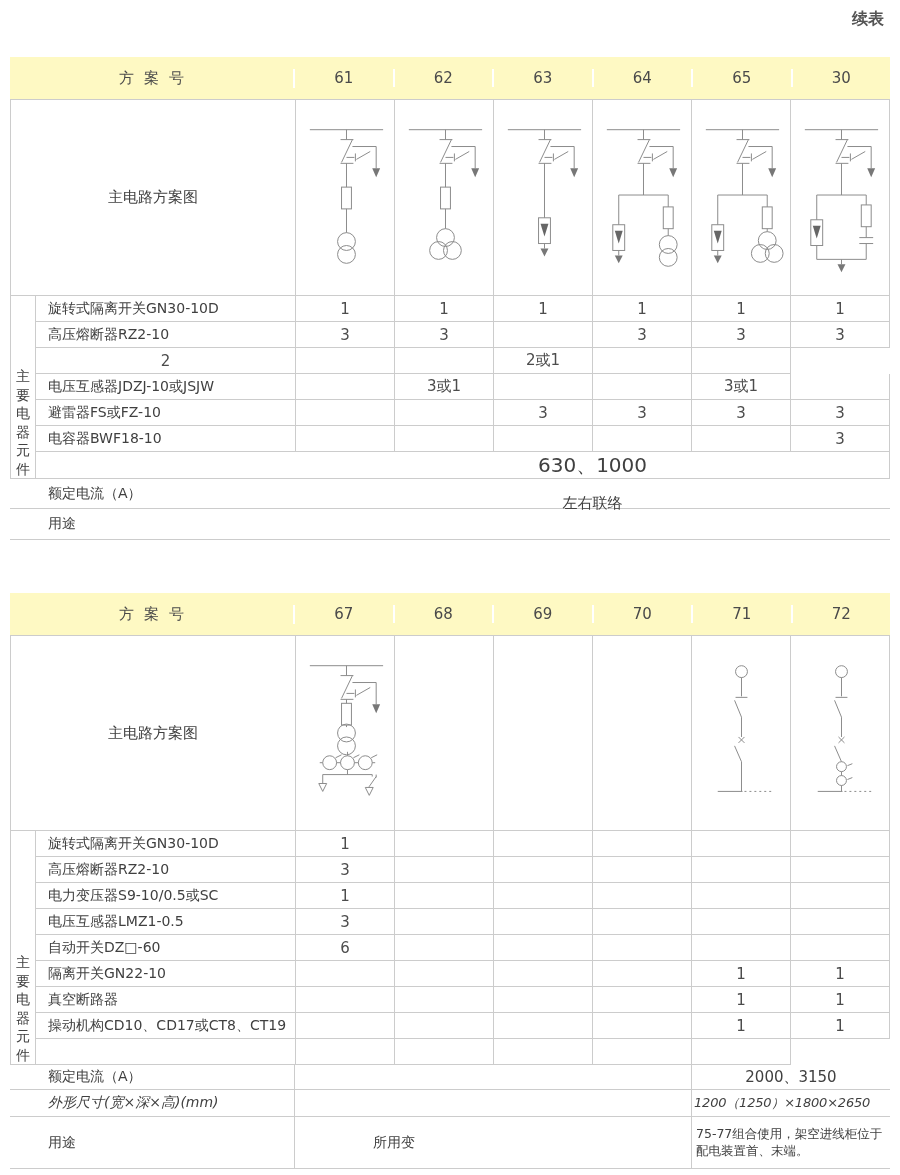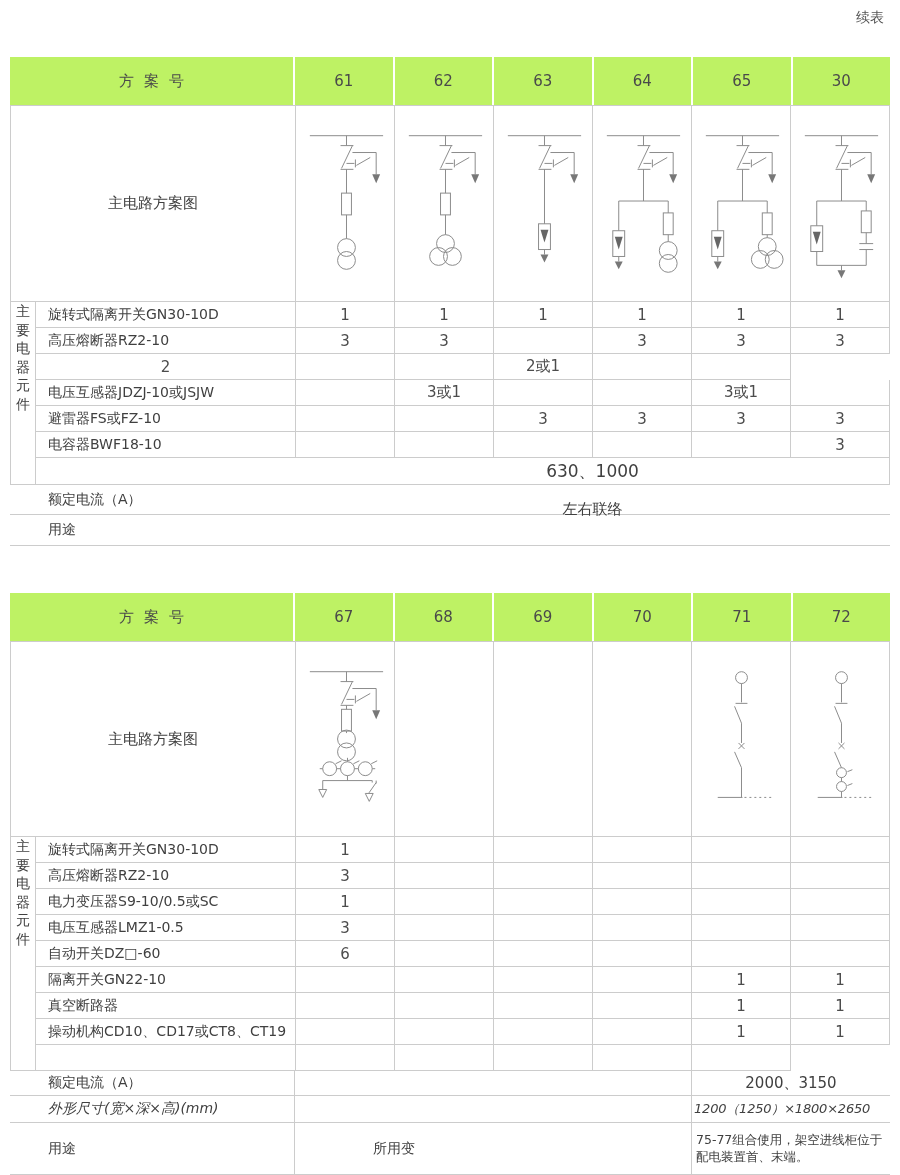--- a/index.html
+++ b/index.html
@@ -2,46 +2,46 @@
 <html><head>
 <meta charset="utf-8">
 <style>
   html,body{margin:0;padding:0;}
   body{
     width:900px;height:1175px;background:#fff;position:relative;
     font-family:"DejaVu Sans","Liberation Sans",sans-serif;
     color:#404040;-webkit-font-smoothing:antialiased;
   }
   *{box-sizing:border-box;}
-  .continued{position:absolute;top:9px;right:16px;font-size:14px;color:#555;}
+  .continued{position:absolute;top:9px;right:16px;font-size:16px;color:#555;font-weight:bold;}
   .tbl{position:absolute;left:10px;width:880px;}
   #tbl1{top:57px;}
   #tbl2{top:593px;}
   
-  .hdr{display:flex;height:48px;background:#bef264;}
+  .hdr{display:flex;height:42px;background:#fef9c3;align-items:center;}
   .hdr .hcell{border-right:2px solid #fff;display:flex;align-items:center;justify-content:center;
     font-size:15px;color:#4a4a4a;}
   .hdr .hlabel{width:285px;letter-spacing:10px;padding-left:10px;}
   .hdr .hnum{flex:1;}
   .hdr .hcell:last-child{border-right:none;}
   
   .grid{display:grid;border-top:1px solid #ccc;border-left:1px solid #ccc;
     grid-template-columns:25px 260px repeat(6,1fr);}
   #tbl1 .grid{grid-template-rows:196px repeat(6,26px) 27px;}
   #tbl2 .grid{grid-template-rows:195px repeat(9,26px);}
   .cell{border-right:1px solid #ccc;border-bottom:1px solid #ccc;overflow:hidden;}
   .dlabel{grid-column:1/3;display:flex;align-items:center;justify-content:center;font-size:15px;}
   .dcell{display:flex;align-items:flex-start;justify-content:center;}
-  .side{grid-column:1;display:flex;align-items:flex-start;justify-content:center;}
+  .side{grid-column:1;display:flex;align-items:flex-end;justify-content:center;}
   #tbl1 .side{grid-row:2/9;}
   #tbl2 .side{grid-row:2/11;}
   .side span{display:block;width:15px;font-size:14px;line-height:18.5px;word-break:break-all;text-align:center;}
   .rlabel{grid-column:2;display:flex;align-items:center;font-size:14px;padding-left:12px;white-space:nowrap;}
   .vcell{display:flex;align-items:center;justify-content:center;font-size:15px;color:#4c4c4c;}
-  .mergedrow{grid-column:2/9;display:flex;align-items:center;font-size:17px;}
+  .mergedrow{grid-column:2/9;display:flex;align-items:center;font-size:20px;}
   .mergedrow .sp{width:260px;flex:none;}
   .mergedrow .mv{flex:1;text-align:center;}
   
   .freerow{position:relative;display:flex;align-items:stretch;border-bottom:1px solid #ccc;font-size:14px;}
   .fr-label{display:flex;align-items:center;padding-left:38px;white-space:nowrap;}
   .fr-centerval{position:absolute;left:285px;right:0;top:0;bottom:0;display:flex;align-items:center;justify-content:center;font-size:15px;margin-top:20px;}
   .r30{height:30px;}.r31{height:31px;}.r25{height:25px;}.r27{height:27px;font-style:italic;}.r52{height:52px;}
   .seccell{border-right:1px solid #ccc;display:flex;align-items:center;}
   .sec-label{width:285px;padding-left:38px;white-space:nowrap;}
   .sec-mid{flex:1;position:relative;}

